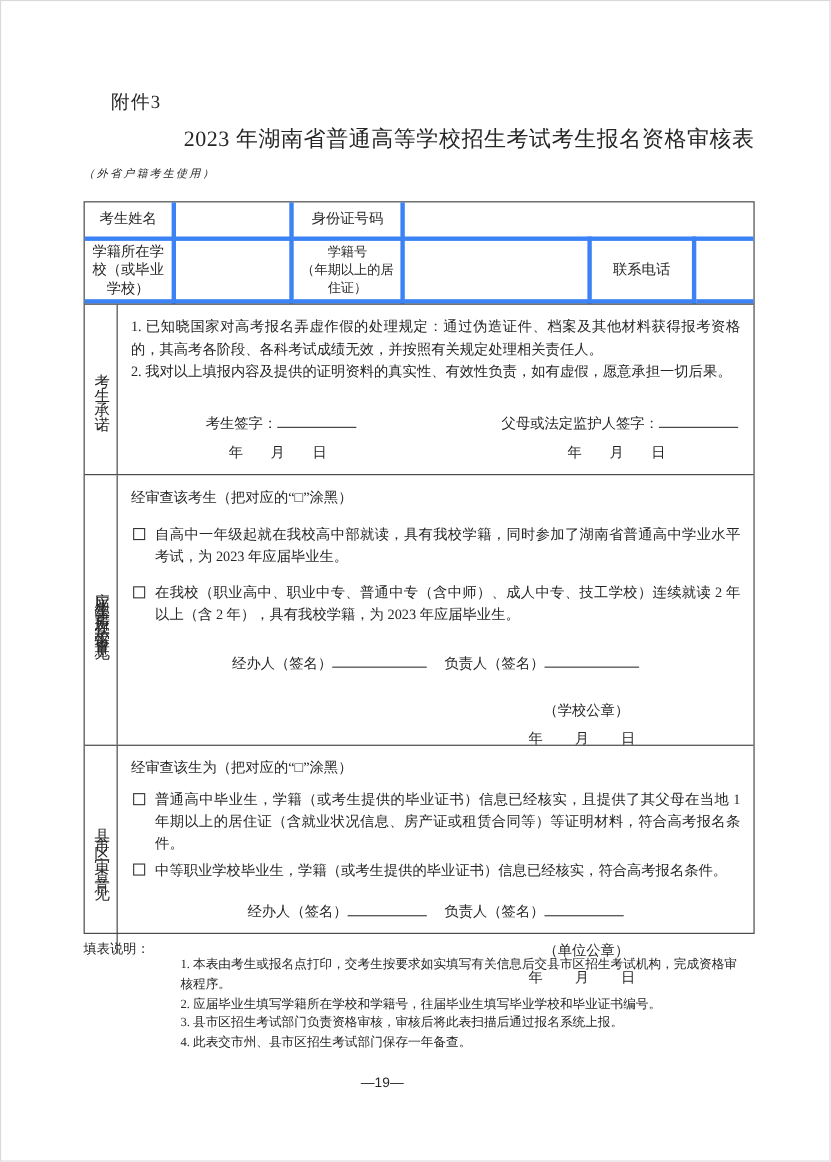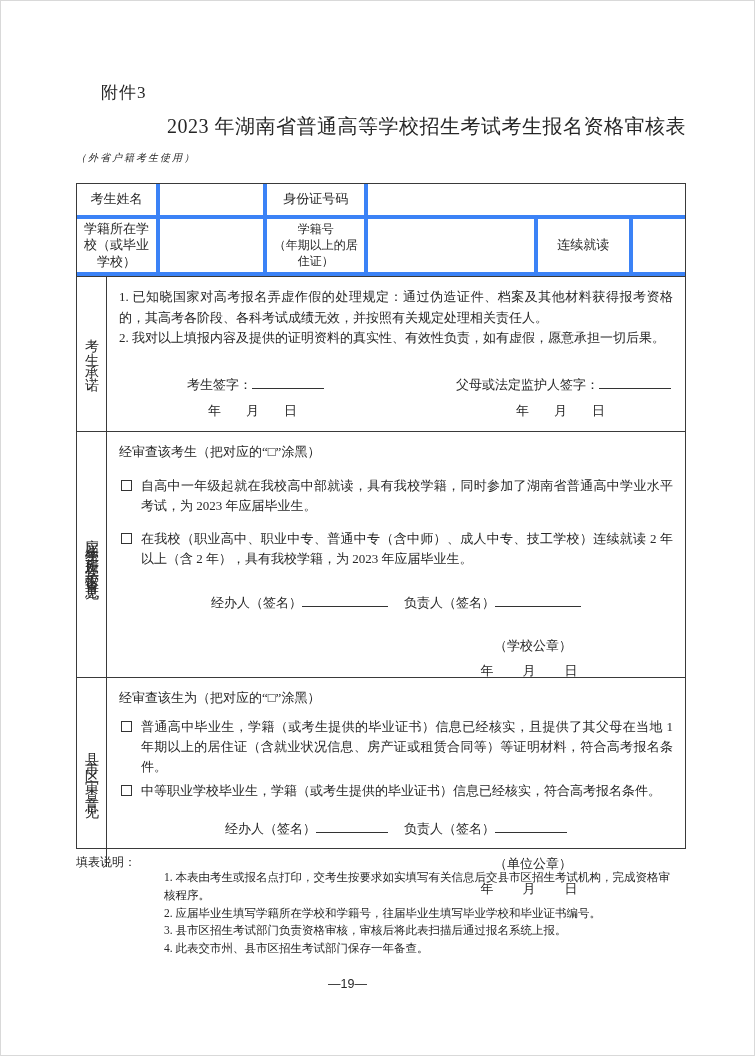--- a/index.html
+++ b/index.html
@@ -129,21 +129,21 @@
         <td class="no-outer-t no-outer-r" colspan="3"></td>
       </tr>
       <tr class="r2">
         <td class="no-outer-l two-line small-label">学籍所在学校（或毕业学校）</td>
         <td></td>
         <td class="two-line">
           <div>学籍号</div>
           <div class="small-label">（年期以上的居住证）</div>
         </td>
         <td></td>
-        <td>连续就读</td>
+        <td>联系电话</td>
         <td class="no-outer-r"></td>
       </tr>
     </tbody>
       </table>
 
     <div class="section sec1">
       <div class="side">
         <span class="vlabel">考生承诺</span>
       </div>
       <div class="content">

